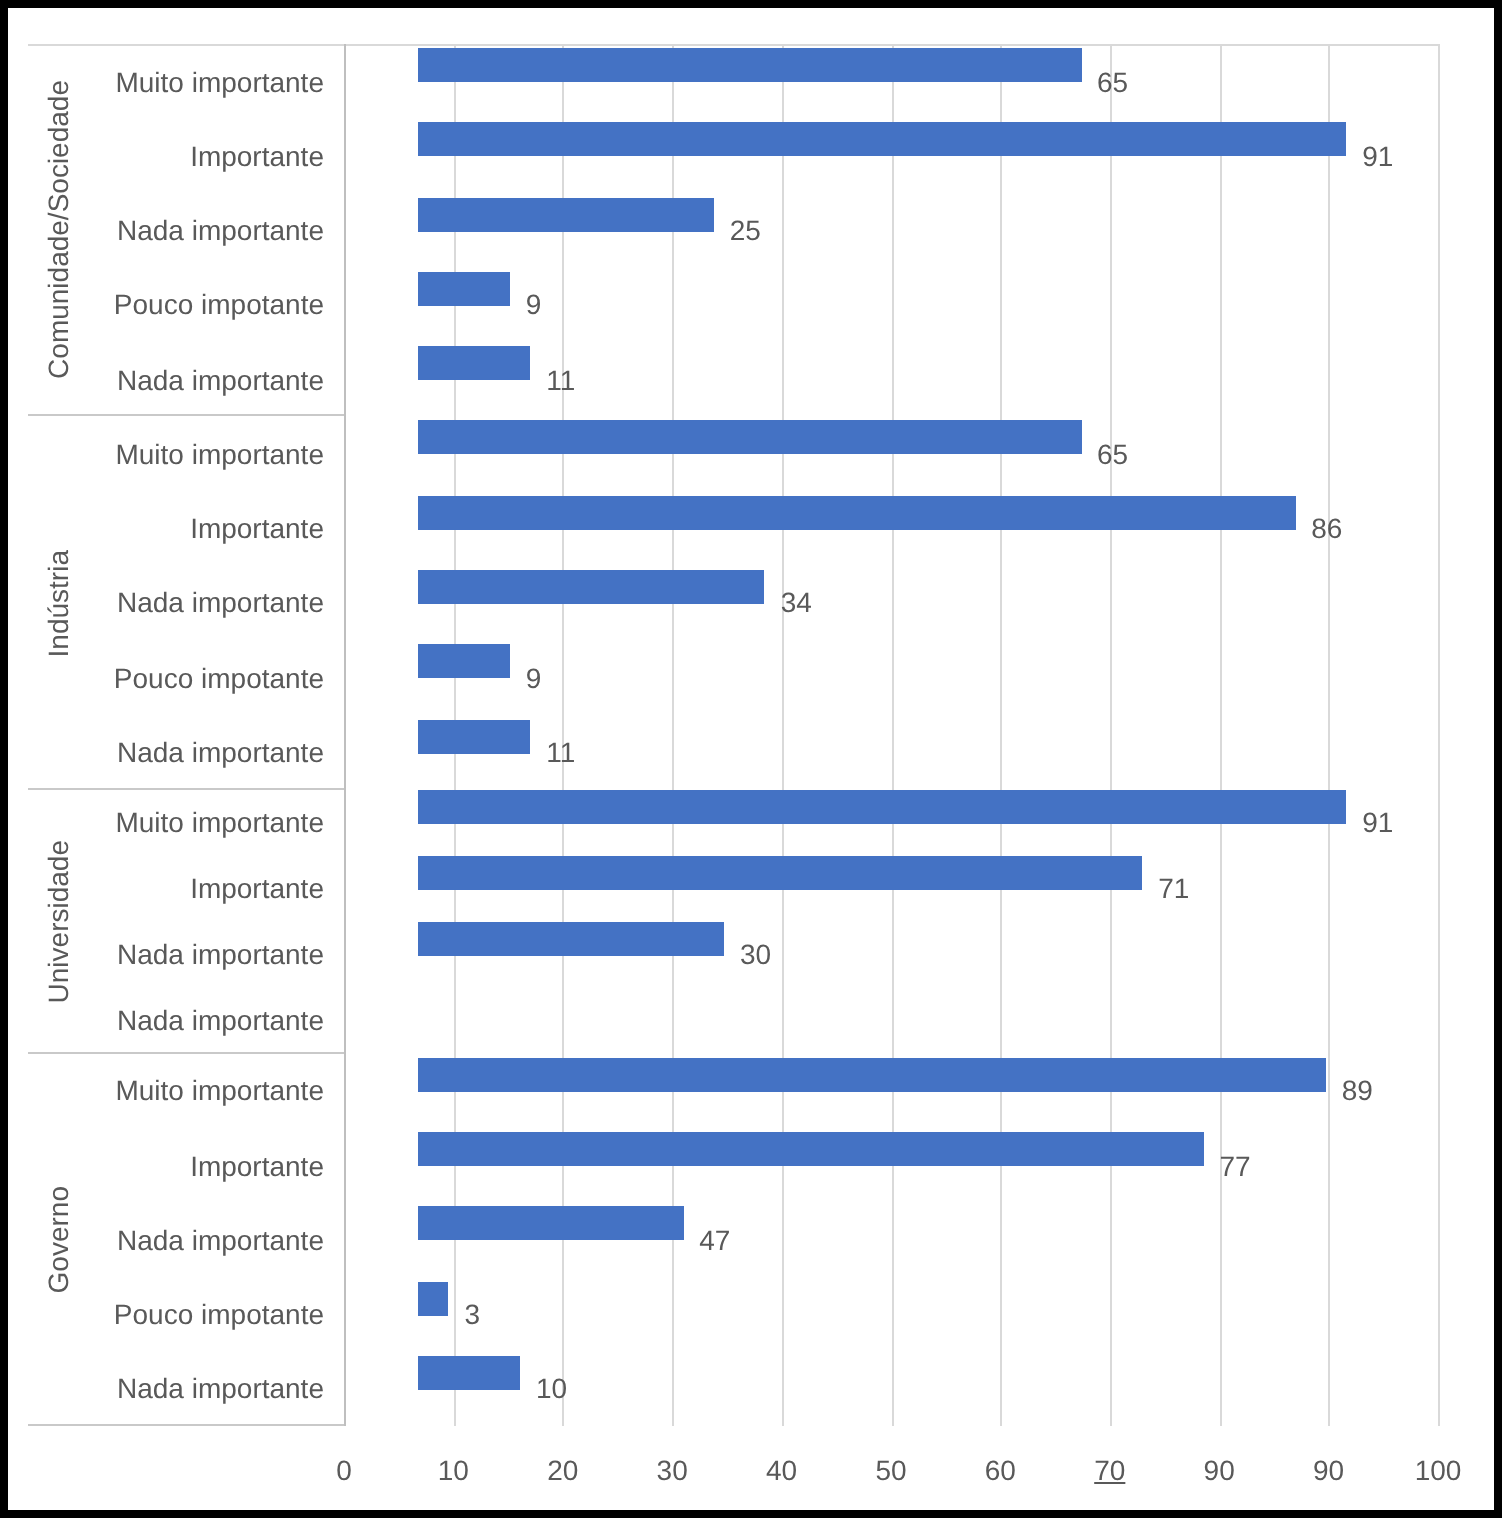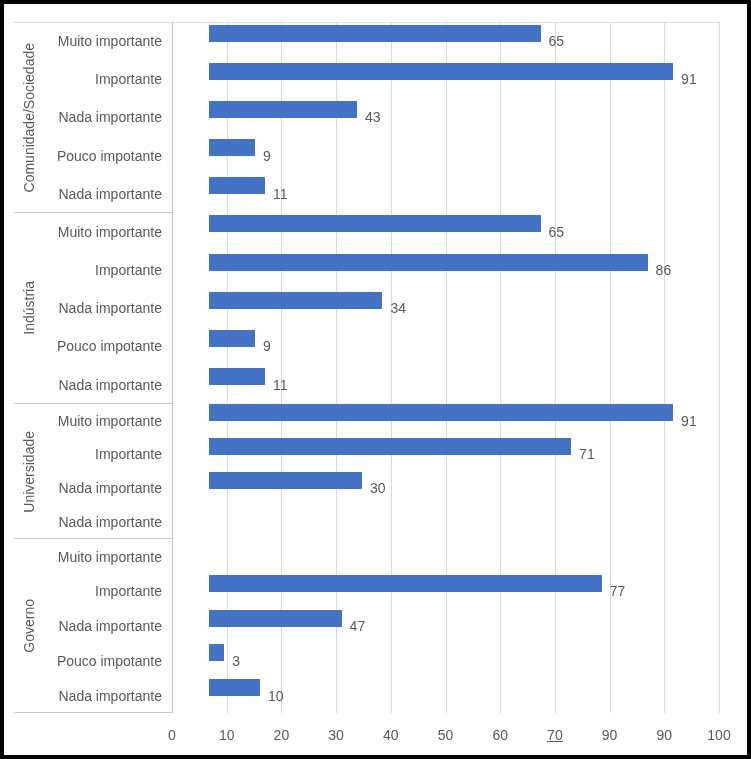--- a/index.html
+++ b/index.html
@@ -77,21 +77,21 @@
               <div class="cat-label">Importante</div>
               <div class="bar-track">
                 <div class="bar" style="width: 91%; background: rgb(68, 114, 196);"></div>
                 <span class="bar-value" style="left: calc(91% + 8px);">91</span>
               </div>
             </div>
             <div class="row">
               <div class="cat-label">Nada importante</div>
               <div class="bar-track">
                 <div class="bar" style="width: 29%; background: rgb(68, 114, 196);"></div>
-                <span class="bar-value" style="left: calc(29% + 8px);">43</span>
+                <span class="bar-value" style="left: calc(29% + 8px);">25</span>
               </div>
             </div>
             <div class="row">
               <div class="cat-label">Pouco impotante</div>
               <div class="bar-track">
                 <div class="bar" style="width: 9%; background: rgb(68, 114, 196);"></div>
                 <span class="bar-value" style="left: calc(9% + 8px);">9</span>
               </div>
             </div>
             <div class="row">
@@ -179,20 +179,24 @@
           </div>
         </div>
         <div class="group" style="flex-grow: 5;">
           <div class="group-sep"></div>
           <div class="group-label">
             <span>Governo</span>
           </div>
           <div class="rows">
             <div class="row">
               <div class="cat-label">Muito importante</div>
+              <div class="bar-track">
+                <div class="bar" style="width: 89%; background: rgb(68, 114, 196);"></div>
+                <span class="bar-value" style="left: calc(89% + 8px);">89</span>
+              </div>
             </div>
             <div class="row">
               <div class="cat-label">Importante</div>
               <div class="bar-track">
                 <div class="bar" style="width: 77%; background: rgb(68, 114, 196);"></div>
                 <span class="bar-value" style="left: calc(77% + 8px);">77</span>
               </div>
             </div>
             <div class="row">
               <div class="cat-label">Nada importante</div>

